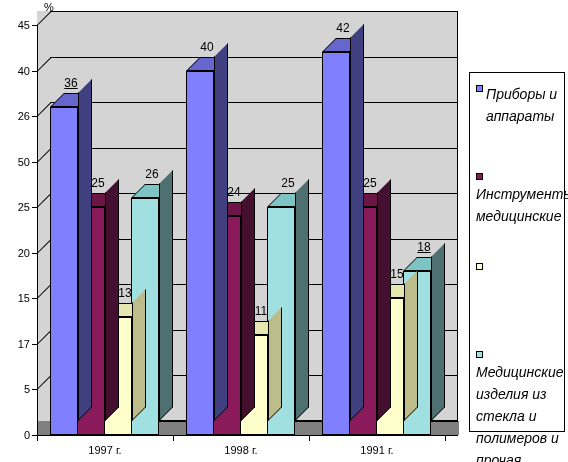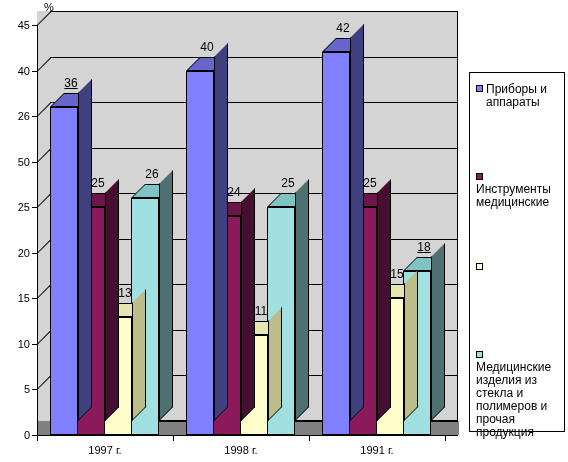--- a/index.html
+++ b/index.html
@@ -206,23 +206,24 @@
   }
   .legend-swatch {
     flex: 0 0 auto;
     width: 7px;
     height: 7px;
     border: 1px solid #000;
     box-sizing: border-box;
     margin-top: 2px;
   }
   .legend-text {
-    font-size: 12px;
-    line-height: 13px;
-    color: #000;
+    font-size: 14px;
+    line-height: 22px;
+    color: #000;
+    font-style: italic;
   }
 </style>
 </head>
 <body>
 
 <div id="chart-root">
 
   <div class="wall-side"></div>
   <div class="plot-wall"></div>
 
@@ -251,21 +252,21 @@
   <div class="floor-top-line"></div>
 
   <div class="y-axis"></div>
   <div class="y-unit">%</div>
   <div id="y-axis-layer">
       <div class="y-tick" style="top: 435px;"></div>
       <div class="y-label" style="top: 435px; left: 0px;">0</div>
       <div class="y-tick" style="top: 389.444px;"></div>
       <div class="y-label" style="top: 389.444px; left: 0px;">5</div>
       <div class="y-tick" style="top: 343.889px;"></div>
-      <div class="y-label" style="top: 343.889px; left: 0px;">10</div>
+      <div class="y-label" style="top: 343.889px; left: 0px;">17</div>
       <div class="y-tick" style="top: 298.333px;"></div>
       <div class="y-label" style="top: 298.333px; left: 0px;">15</div>
       <div class="y-tick" style="top: 252.778px;"></div>
       <div class="y-label" style="top: 252.778px; left: 0px;">20</div>
       <div class="y-tick" style="top: 207.222px;"></div>
       <div class="y-label" style="top: 207.222px; left: 0px;">25</div>
       <div class="y-tick" style="top: 161.667px;"></div>
       <div class="y-label" style="top: 161.667px; left: 0px;">50</div>
       <div class="y-tick" style="top: 116.111px;"></div>
       <div class="y-label" style="top: 116.111px; left: 0px;">26</div>

